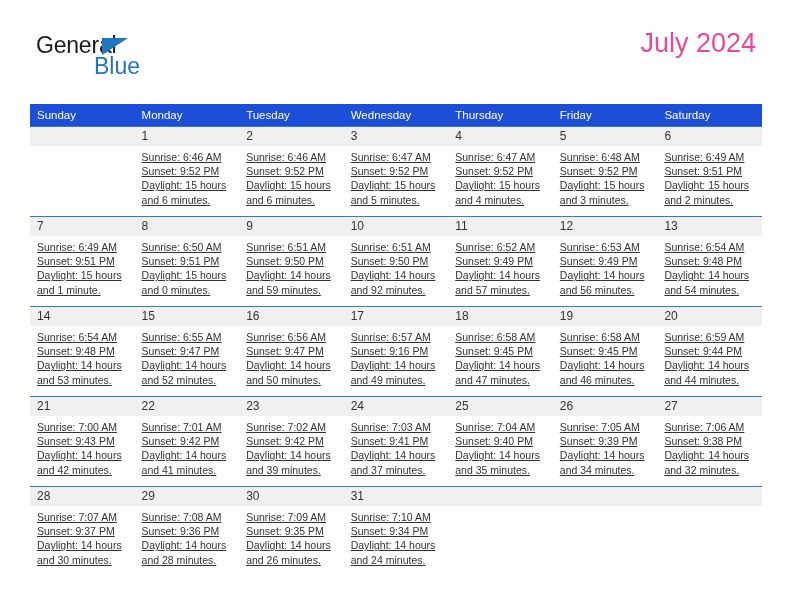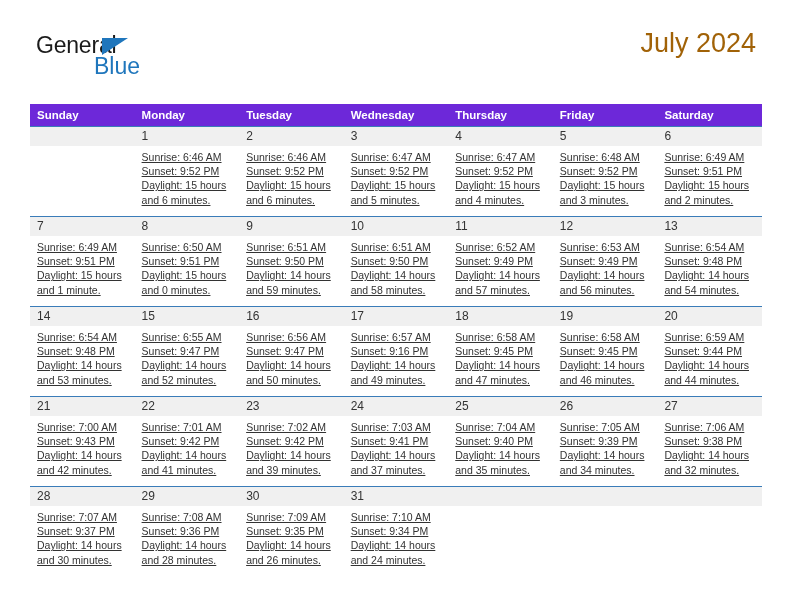--- a/index.html
+++ b/index.html
@@ -63,21 +63,21 @@
     line-height: 1;
   }
   .title-wrap {
     position: absolute;
     right: 0;
     top: 0;
     text-align: right;
   }
   .cal-title {
     font-size: 27px;
-    color: #a16207;
+    color: #ec4899;
     line-height: 1.15;
     white-space: nowrap;
   }
   .cal-sub {
     margin-top: 8px;
     font-size: 14.5px;
     color: #1a1a1a;
     line-height: 1.2;
     white-space: nowrap;
   }
@@ -85,24 +85,24 @@
   
   .cal {
     position: absolute;
     left: 30px;
     top: 104px;
     width: 732px;
     border-collapse: collapse;
     table-layout: fixed;
   }
   .cal th {
-    background: #6d28d9;
+    background: #1d4ed8;
     color: #ffffff;
     font-size: 11.5px;
-    font-weight: bold;
+    font-weight: normal;
     text-align: left;
     padding: 5px 0 5px 7px;
     height: 11px;
     border: none;
   }
   .week-row > td {
     vertical-align: top;
     padding: 0;
     border-top: 1px solid #3a7cb9;
     height: 90px;
@@ -239,21 +239,21 @@
               <div>Sunrise: 6:51 AM</div>
               <div>Sunset: 9:50 PM</div>
               <div class="wrapline">Daylight: 14 hours and 59 minutes.</div>
             </div>
           </td>
           <td>
             <div class="daynum-band">10</div>
             <div class="cell-body">
               <div>Sunrise: 6:51 AM</div>
               <div>Sunset: 9:50 PM</div>
-              <div class="wrapline">Daylight: 14 hours and 58 minutes.</div>
+              <div class="wrapline">Daylight: 14 hours and 92 minutes.</div>
             </div>
           </td>
           <td>
             <div class="daynum-band">11</div>
             <div class="cell-body">
               <div>Sunrise: 6:52 AM</div>
               <div>Sunset: 9:49 PM</div>
               <div class="wrapline">Daylight: 14 hours and 57 minutes.</div>
             </div>
           </td>

